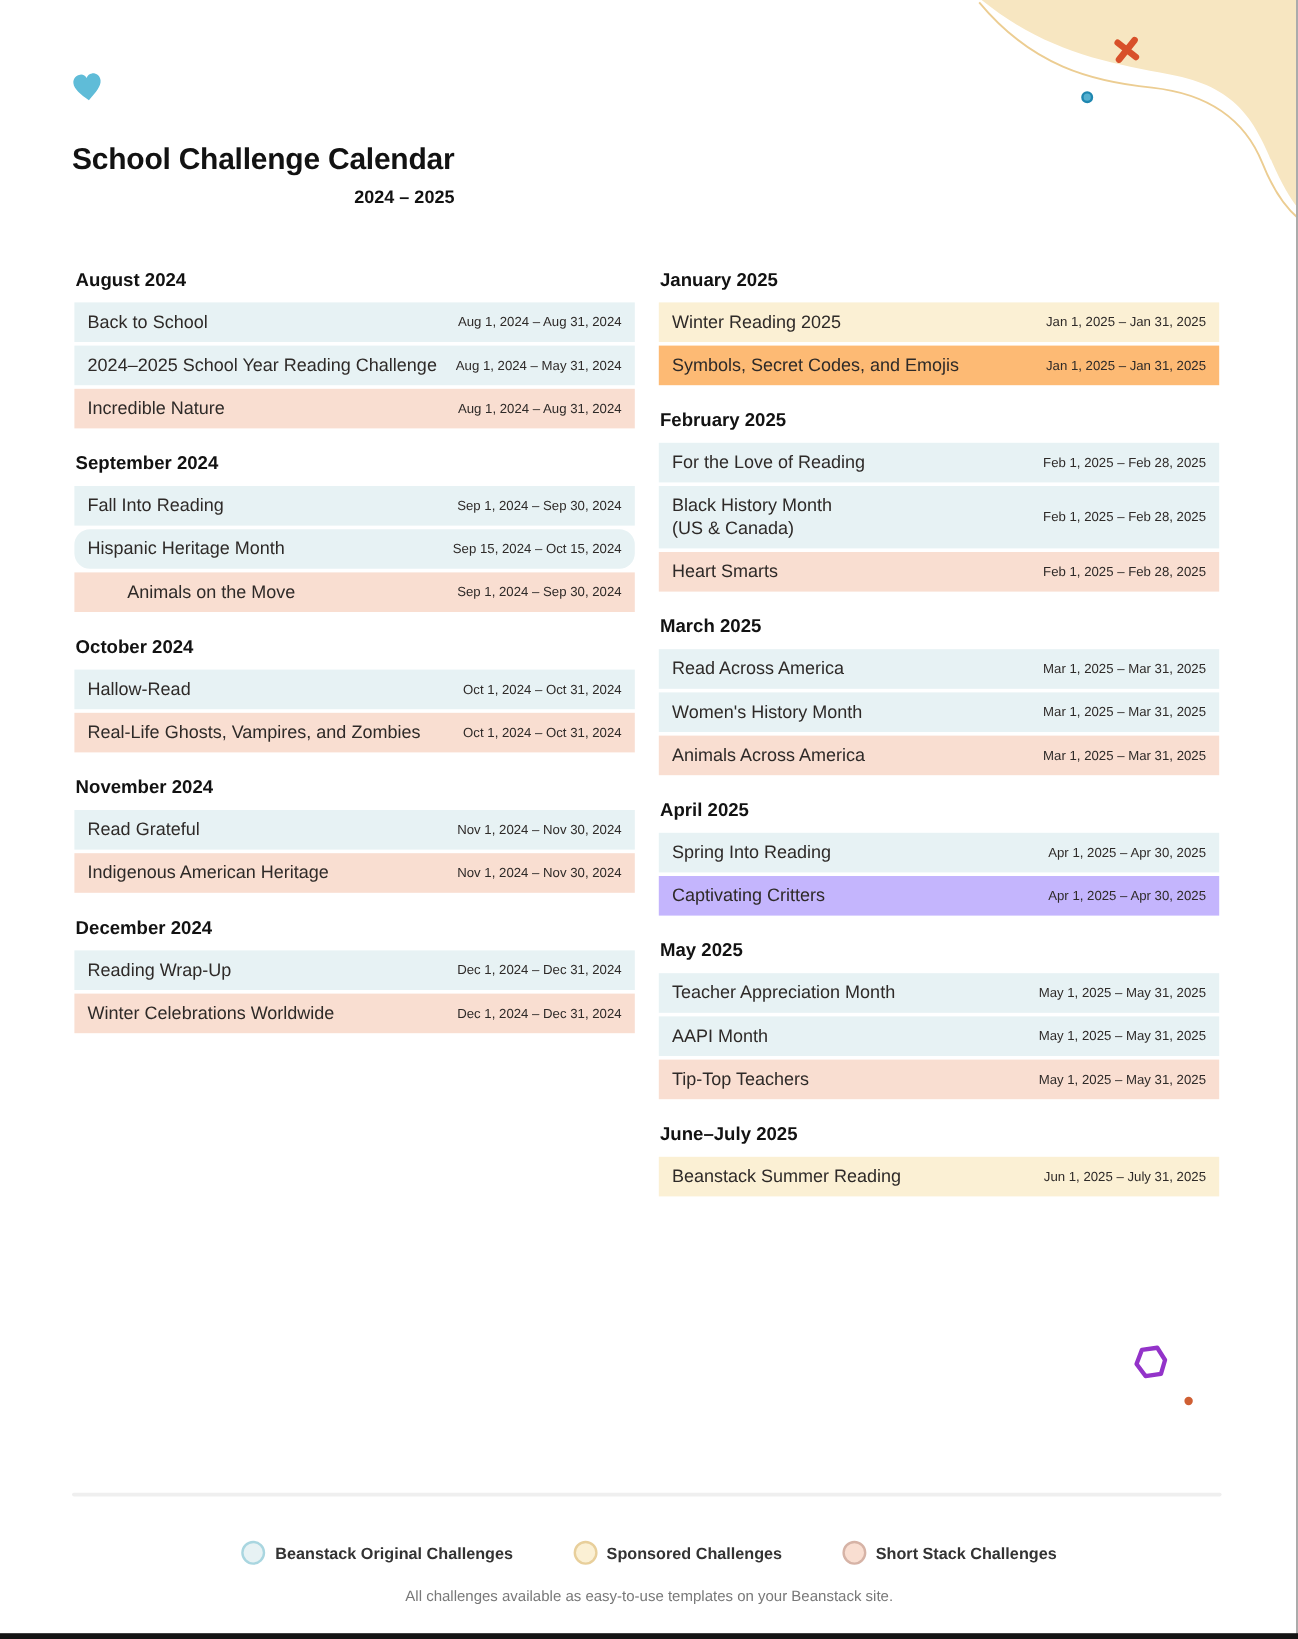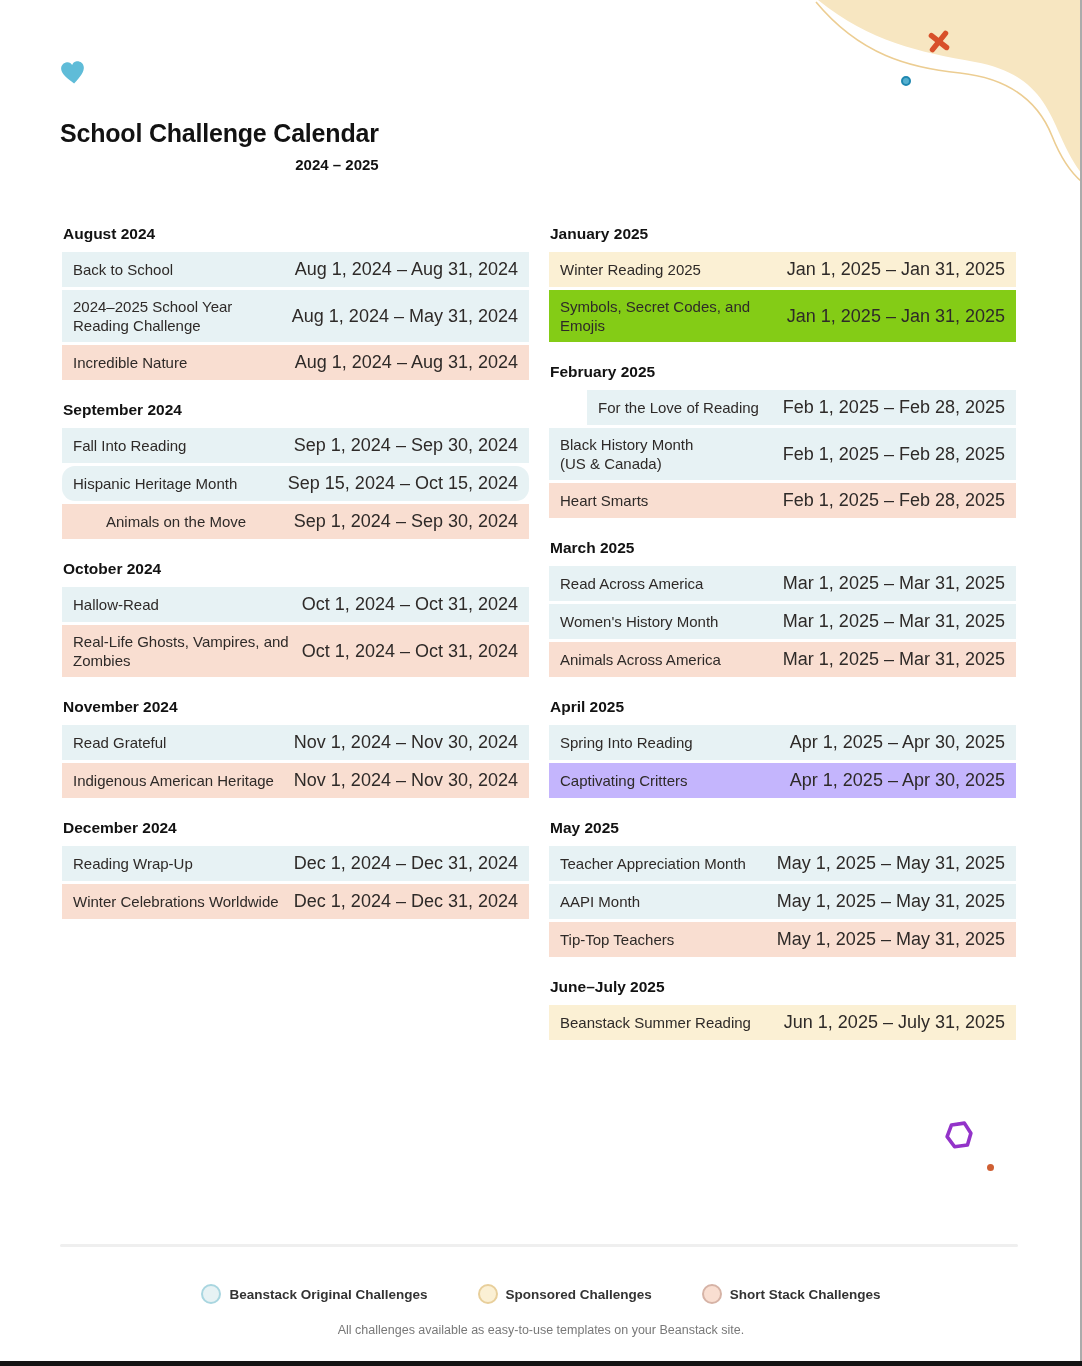--- a/index.html
+++ b/index.html
@@ -44,21 +44,21 @@
     display: flex; justify-content: space-between; align-items: center;
     padding: 7px 11px;
     margin-bottom: 3px;
     min-height: 33px;
   }
   .row-title {
     font-size: 15px; color: #2e2a28; line-height: 19px;
     white-space: pre-line; max-width: 315px;
   }
   .row-dates {
-    font-size: 18px; color: #2e2a28; white-space: nowrap;
+    font-size: 11px; color: #2e2a28; white-space: nowrap;
     margin-left: 8px; text-align: right;
   }
 
   
   .divider { position: absolute; left: 60px; bottom: 119px; width: 958px; height: 3px; background: #efefef; border-radius: 2px; }
   .legend {
     position: absolute; bottom: 62px; left: 0; width: 100%;
     display: flex; justify-content: center; align-items: center; gap: 50px;
   }
   .legend-item { display: flex; align-items: center; gap: 8px; }
@@ -158,28 +158,28 @@
         </div>
       </section>
     </div>
   <div class="col">
       <section>
         <h2 class="month-heading">January 2025</h2>
         <div class="row" style="background: rgb(251, 240, 212);">
           <span class="row-title">Winter Reading 2025</span>
           <span class="row-dates">Jan 1, 2025 – Jan 31, 2025</span>
         </div>
-        <div class="row" style="background: #84cc16;">
+        <div class="row" style="background: #fdba74;">
           <span class="row-title">Symbols, Secret Codes, and Emojis</span>
           <span class="row-dates">Jan 1, 2025 – Jan 31, 2025</span>
         </div>
       </section>
       <section>
         <h2 class="month-heading">February 2025</h2>
-        <div class="row" style="background: rgb(231, 242, 244); margin-left: 38px;">
+        <div class="row" style="background: rgb(231, 242, 244);">
           <span class="row-title">For the Love of Reading</span>
           <span class="row-dates">Feb 1, 2025 – Feb 28, 2025</span>
         </div>
         <div class="row" style="background: rgb(231, 242, 244);">
           <span class="row-title">Black History Month
 (US &amp; Canada)</span>
           <span class="row-dates">Feb 1, 2025 – Feb 28, 2025</span>
         </div>
         <div class="row" style="background: rgb(249, 222, 209);">
           <span class="row-title">Heart Smarts</span>

